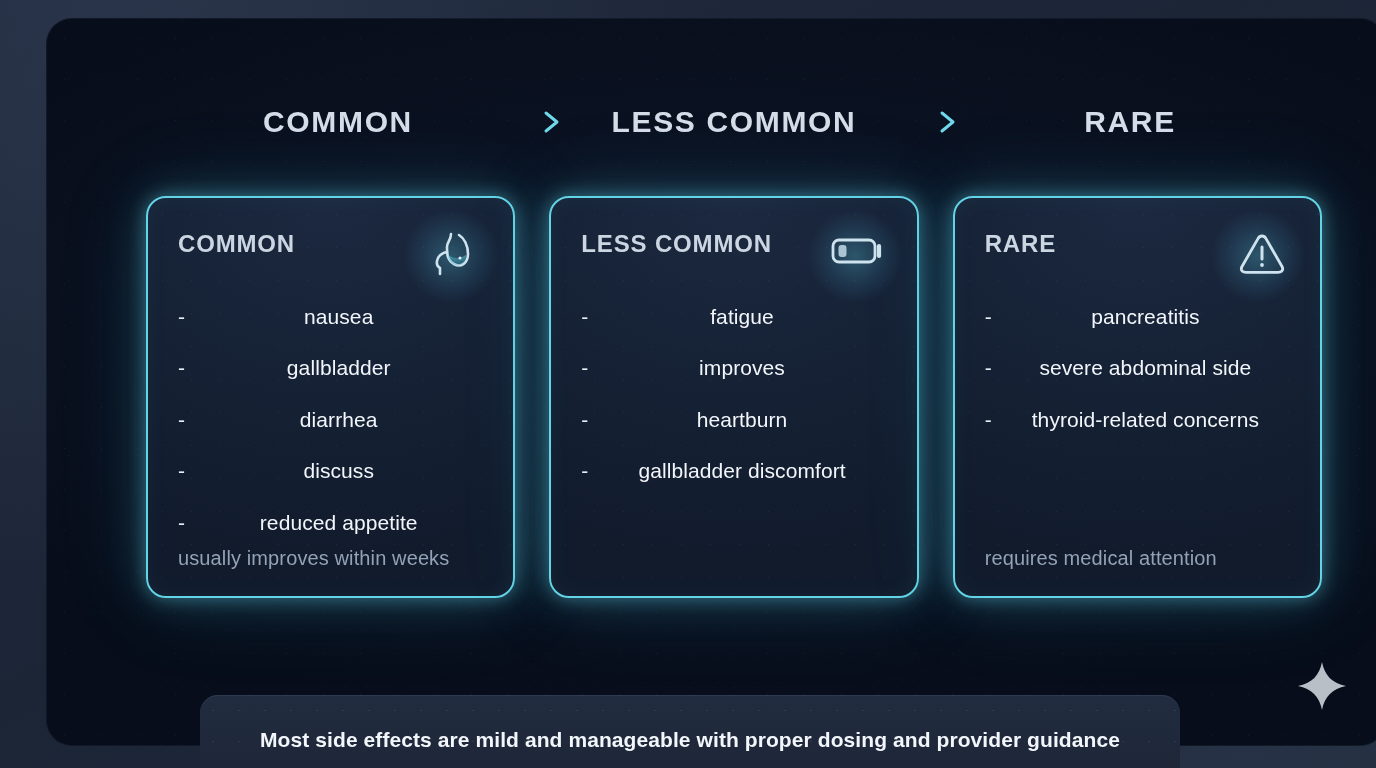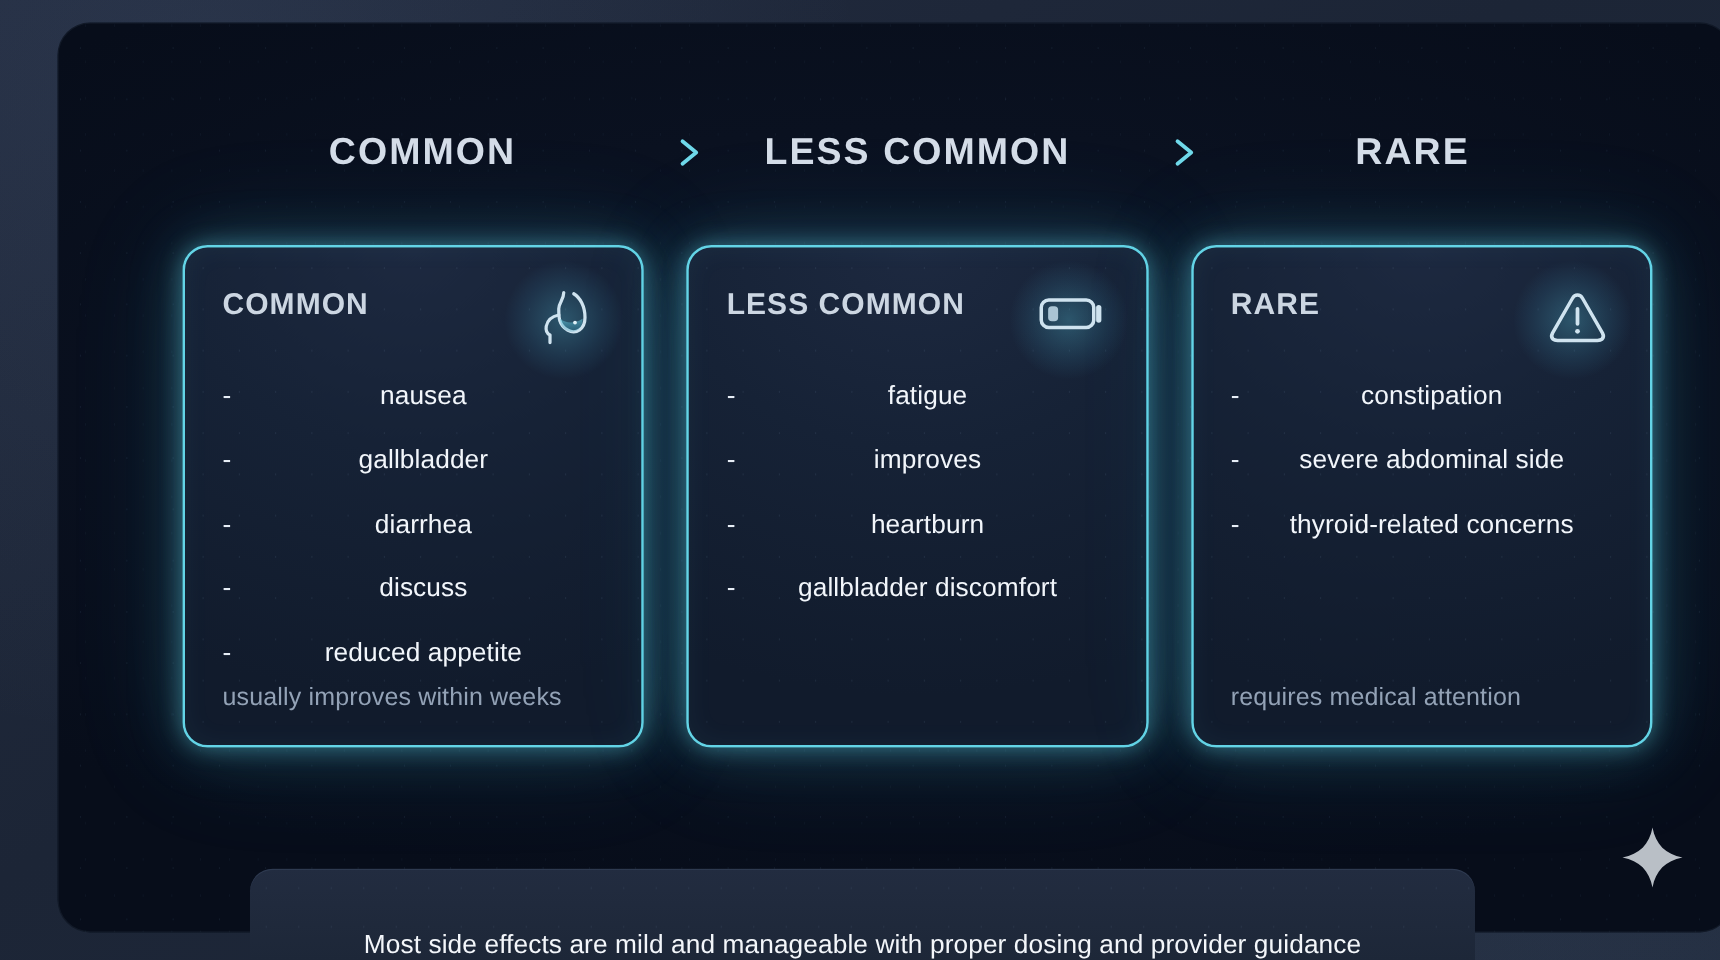--- a/index.html
+++ b/index.html
@@ -193,23 +193,24 @@
   #banner {
     position: absolute;
     left: 200px;
     top: 695px;
     width: 980px;
     height: 73px;
     border-radius: 18px 18px 0 0;
     background: linear-gradient(180deg, #222c40 0%, #1d2738 100%);
     box-shadow: inset 0 1px 0 rgba(160,190,225,.10);
     display: flex;
-    align-items: flex-end;
+    align-items: center;
     justify-content: center;
     z-index: 5;
+    font-weight: bold;
   }
   #banner::after {
     content: "";
     position: absolute;
     inset: 0;
     border-radius: 18px 18px 0 0;
     pointer-events: none;
     background-image: radial-gradient(rgba(170,200,235,.10) .6px, transparent .7px);
     background-size: 26px 31px;
   }
@@ -366,21 +367,21 @@
                      C46.7 44.1 45.5 44.3 44 44.3 L12 44.3 C10.5 44.3 9.3 44.1 8.4 43.3
                      C7.2 42.2 7 40.4 8 38.5 L24 10.6 C24.8 9.2 26 8 28 8 Z" fill="none" stroke="#cfe3ef" stroke-width="2.8" stroke-linejoin="round"></path>
             <path d="M28 19 L28 31" stroke="#cfe3ef" stroke-width="3" stroke-linecap="round"></path>
             <circle cx="28" cy="37" r="1.9" fill="#cfe3ef"></circle>
           </svg>
         </div>
       </div>
       <ul class="card-list">
         <li>
           <span class="dash">-</span>
-          <span class="txt">constipation</span>
+          <span class="txt">pancreatitis</span>
         </li>
         <li>
           <span class="dash">-</span>
           <span class="txt">severe abdominal side</span>
         </li>
         <li>
           <span class="dash">-</span>
           <span class="txt">thyroid-related concerns</span>
         </li>
       </ul>

